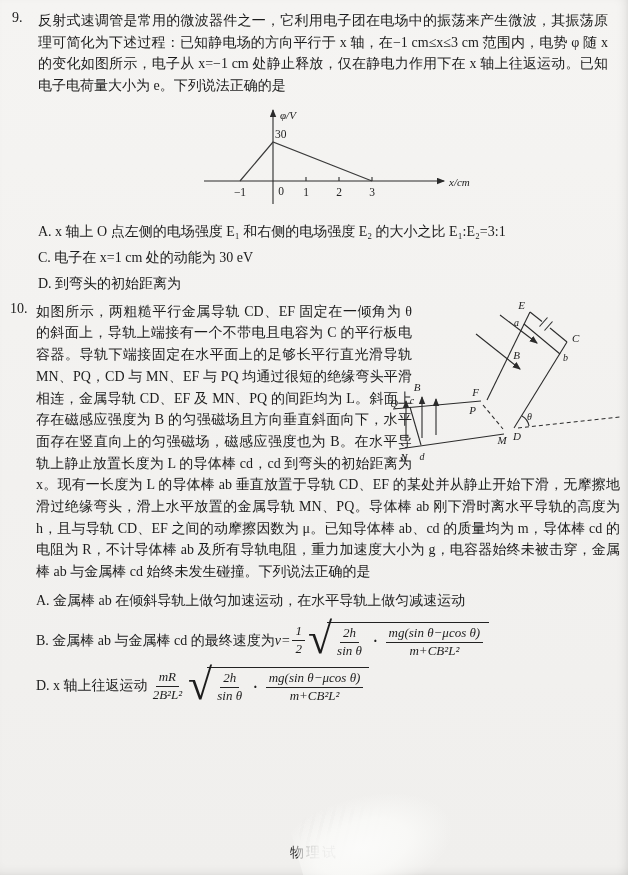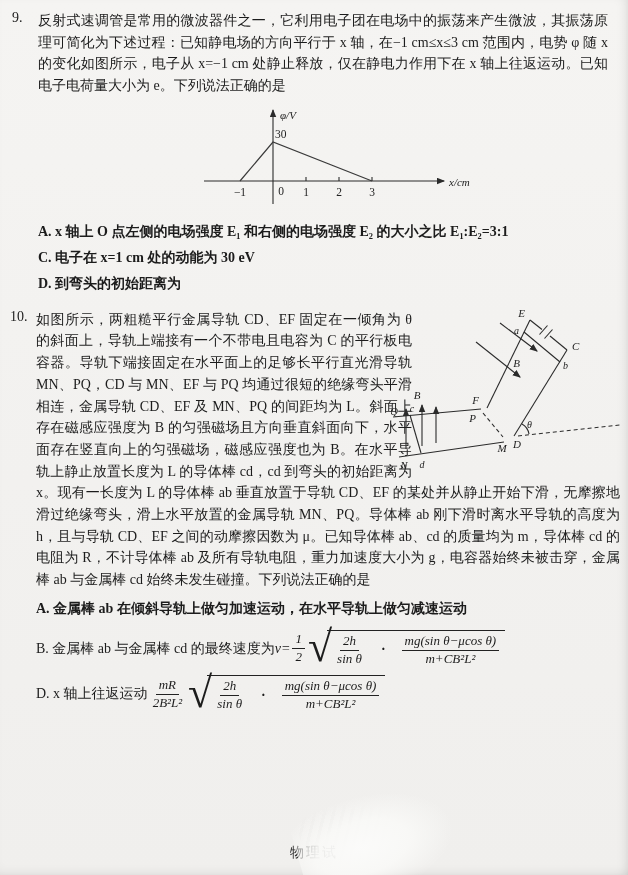--- a/index.html
+++ b/index.html
@@ -9,41 +9,41 @@
     background:linear-gradient(180deg,#f5f4f2 0%,#f2f1ef 55%,#f0efed 100%);
     box-shadow:inset -8px 0 14px -10px rgba(0,0,0,.18), inset 0 -8px 14px -10px rgba(0,0,0,.12);
     font-family:"Liberation Serif","DejaVu Serif",serif;
     color:#1c1c1c;font-size:14px;
   }
   .question{position:relative;}
   .qnum{position:absolute;font-size:14px;}
   .stem{text-align:justify;line-height:1.55;}
   .q9{margin:0 18px 0 12px;padding:10px 2px 0 26px;}
   .q9 .qnum{left:0;top:10px;}
-  .q10{margin:8px 4px 0 10px;padding:4px 4px 0 26px;}
+  .q10{margin:0 4px 0 10px;padding:4px 4px 0 26px;}
   .q10 .qnum{left:0;top:4px;}
   .graph{margin:6px 0 6px 150px;}
   .opts{margin-top:5px;}
-  .opts .optline{margin:0;line-height:26px;text-align:left;font-weight:bold;}
+  .opts .optline{margin:0;line-height:26px;text-align:left;}
   .qfig{float:right;width:202px;height:162px;margin:0 0 4px 6px;position:relative;}
   .qfig svg{position:absolute;top:-4px;right:-4px;}
   svg text{font-family:"Liberation Serif","DejaVu Serif",serif;}
   .svglbl{font-style:italic;font-size:11px;fill:#222;}
   .svglbl-sm{font-style:italic;font-size:10px;fill:#222;}
   .ticklbl{font-size:11.5px;fill:#222;font-style:normal;}
   
   .feq{display:flex;align-items:center;margin:8px 0;white-space:nowrap;text-align:right;}
   .mi{font-style:italic;}
   .frac{display:inline-flex;flex-direction:column;align-items:center;vertical-align:middle;
         font-style:italic;font-size:13px;line-height:1.3;margin:0 2px;}
   .frac .num{padding:0 3px;border-bottom:1.2px solid #222;}
   .frac .den{padding:0 3px;}
   .sqrt{display:inline-flex;align-items:center;margin-left:1px;}
   .rsign{font-style:normal;font-size:44px;line-height:.8;font-weight:400;margin-right:-5px;transform:translateY(-2px);}
-  .radicand{border-top:1.3px solid #222;display:inline-flex;align-items:center;gap:13px;padding:2px 4px 0 5px;}
+  .radicand{border-top:1.3px solid #222;display:inline-flex;align-items:center;gap:5px;padding:2px 4px 0 5px;}
   .dot{font-weight:bold;margin:0 1px;}
   .footer{position:absolute;left:0;right:0;top:844px;text-align:center;font-size:14px;letter-spacing:2px;color:#2a2a2a;}
   .smudge{
     position:absolute;left:296px;top:786px;width:200px;height:100px;pointer-events:none;
     background:
       radial-gradient(60% 65% at 32% 52%, rgba(251,251,250,.98) 0%, rgba(249,249,247,.92) 40%, rgba(246,246,244,0) 78%);
     transform:rotate(-16deg);
   }
   .smudge-streaks{
     position:absolute;left:300px;top:800px;width:150px;height:75px;pointer-events:none;opacity:.35;

